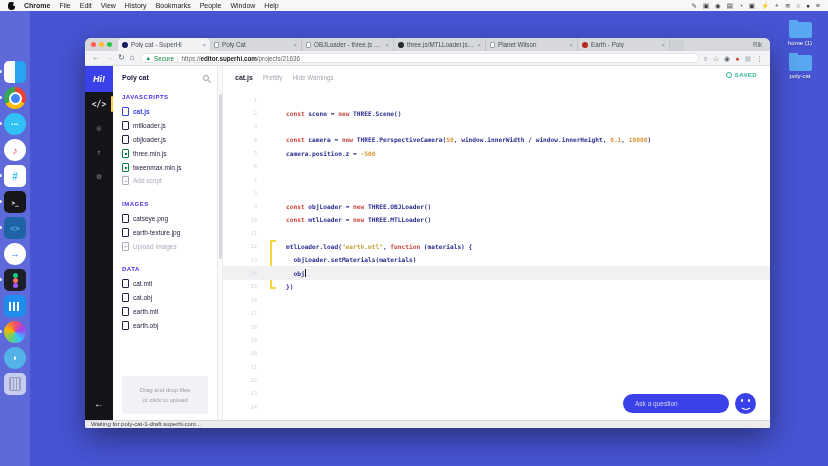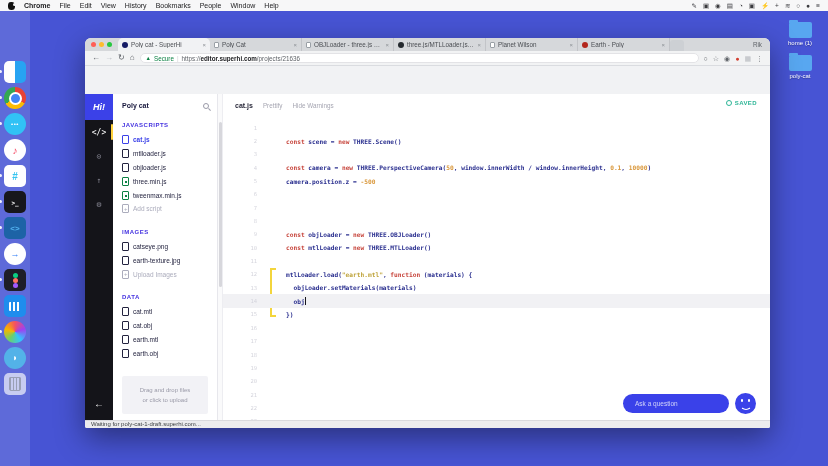--- a/index.html
+++ b/index.html
@@ -66,21 +66,21 @@
   .nav-ic{font-size:8px;color:#5f6368;line-height:1;}
   .nav-ic.dim{color:#b7babf;}
   .urlfield{flex:1;height:10px;background:#fff;border:1px solid #e3e3e6;border-radius:5px;display:flex;align-items:center;gap:3px;padding:0 5px;font-size:6.3px;color:#5f6368;overflow:hidden;white-space:nowrap;}
   .lock{color:#0b8043;font-size:5.5px;}
   .secure{color:#0b8043;}
   .url-div{color:#cfcfd4;}
   .url-host{color:#202124;font-weight:bold;}
   .tb-ic{font-size:7px;color:#5f6368;line-height:1;}
 
   
-  .content{position:absolute;top:28px;left:0;right:0;bottom:8px;display:flex;margin-top:28px;}
+  .content{position:absolute;top:28px;left:0;right:0;bottom:8px;display:flex;}
   .rail{width:28px;background:#141419;display:flex;flex-direction:column;align-items:center;flex:0 0 28px;}
   .rail-logo{width:28px;height:26px;background:#3b41e8;color:#fff;display:flex;align-items:center;justify-content:center;font-size:9px;font-weight:bold;font-style:italic;}
   .rail-item{width:28px;height:24px;display:flex;align-items:center;justify-content:center;color:#83838f;font-size:8px;position:relative;font-family:"DejaVu Sans Mono",monospace;}
   .rail-item.active{color:#fff;}
   .rail-item.active::after{content:"";position:absolute;right:0;top:4px;width:2px;height:16px;background:#ffd23d;border-radius:1px;}
   .rail-spacer{flex:1;}
   .rail-back{width:28px;height:22px;color:#fff;font-size:10px;display:flex;align-items:center;justify-content:center;margin-bottom:6px;}
 
   .sidebar{width:105px;flex:0 0 105px;background:#fff;border-right:1px solid #e7e7ec;position:relative;overflow:hidden;}
   .sb-head{display:flex;align-items:center;justify-content:space-between;padding:8px 8px 0 9px;}

